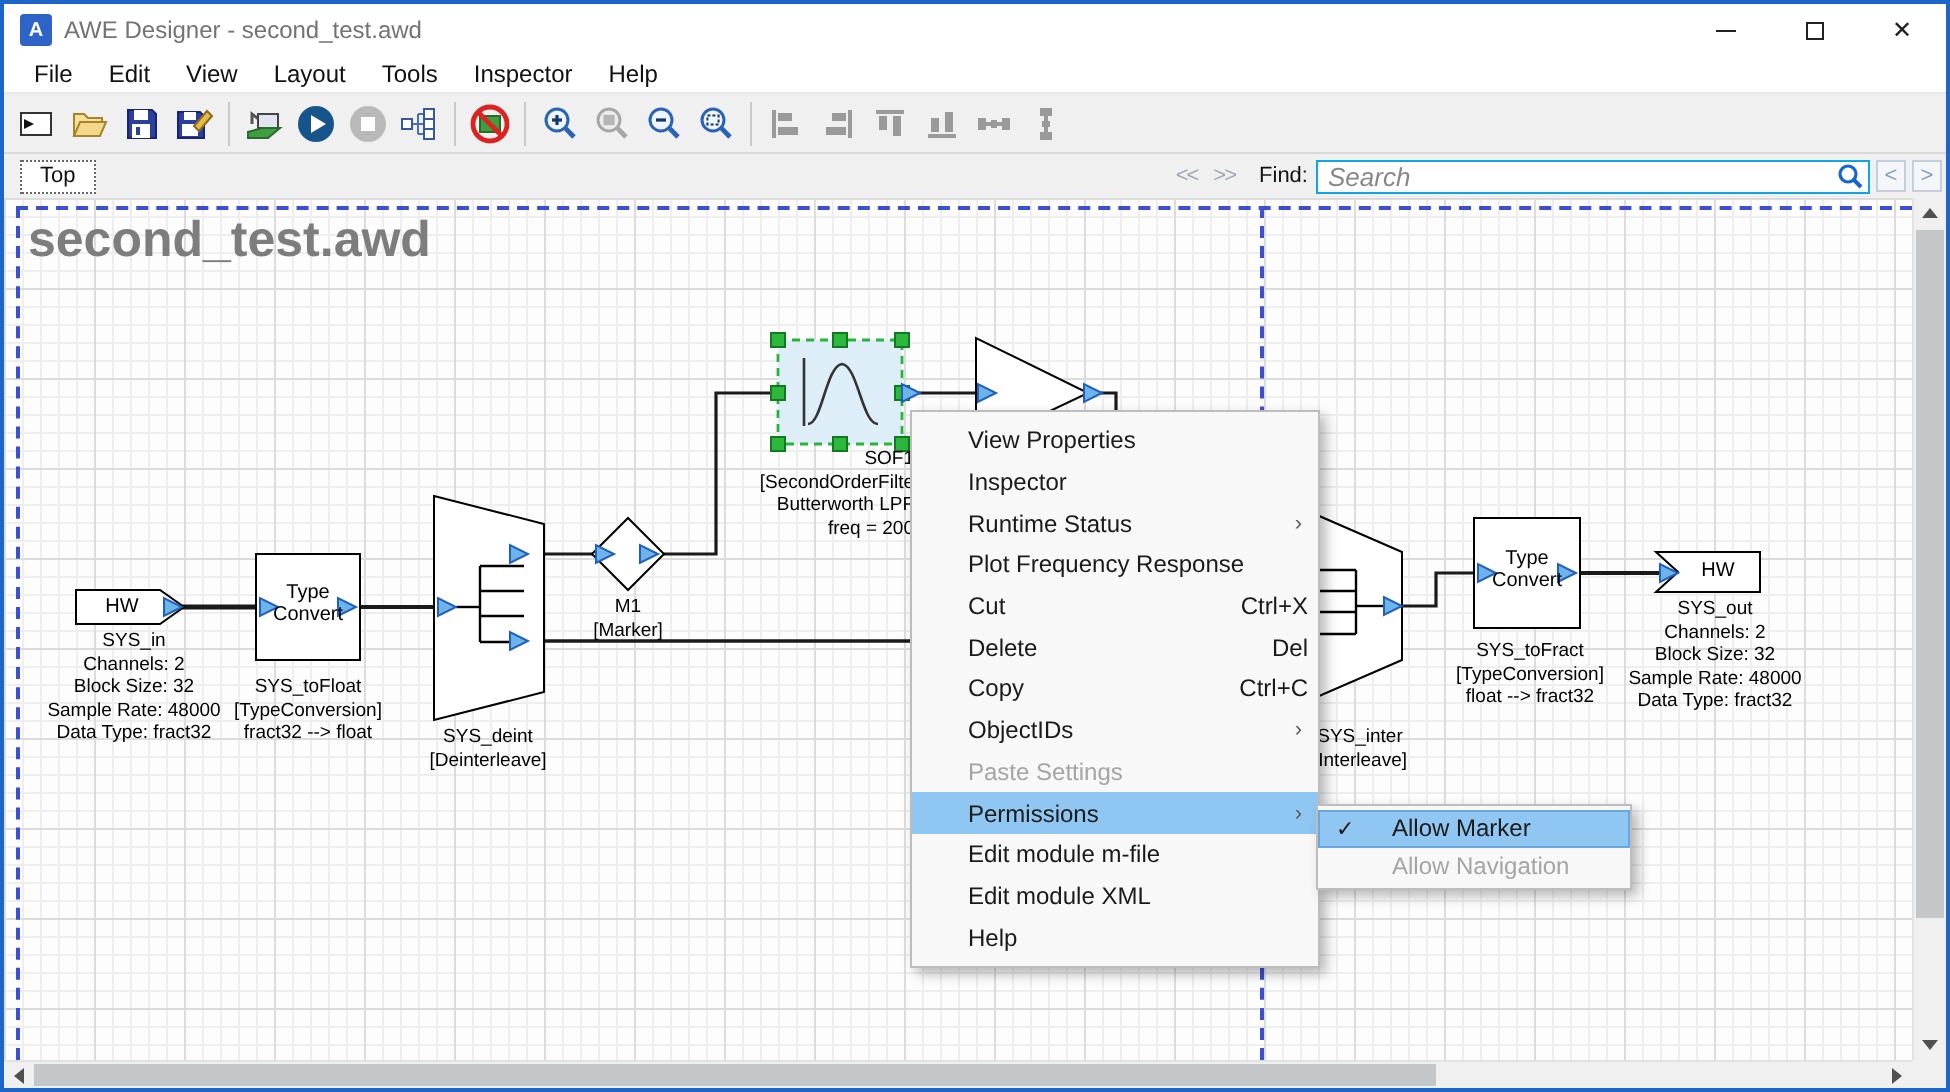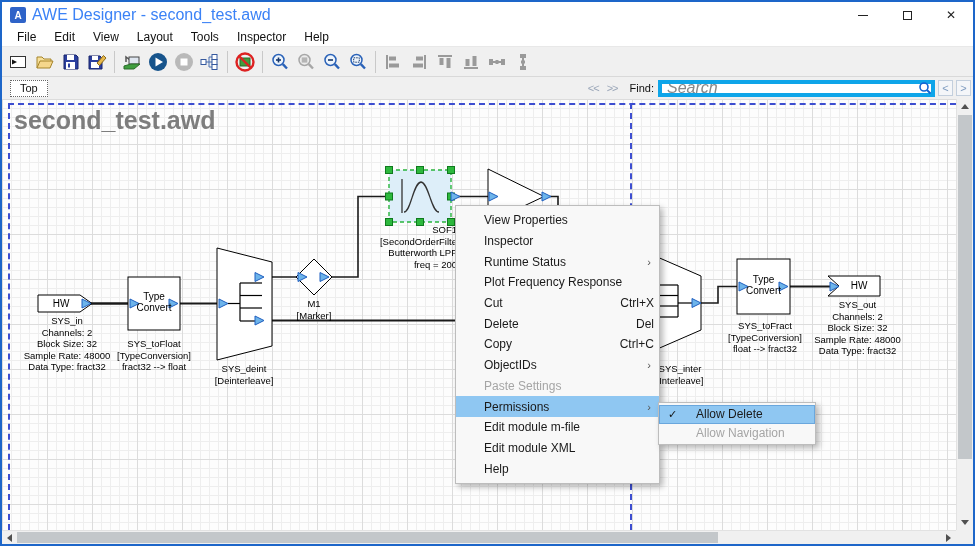--- a/index.html
+++ b/index.html
@@ -2,21 +2,21 @@
 <html><head>
 <meta charset="utf-8">
 <style>
   * { margin:0; padding:0; box-sizing:border-box; }
   html,body { width:975px; height:546px; font-family:"Liberation Sans", sans-serif; }
   .window { width:975px; height:546px; border:2px solid #1d66c9; background:#fff; display:flex; flex-direction:column; overflow:hidden; }
 
   
   .titlebar { height:26px; background:#fff; display:flex; align-items:center; flex:0 0 auto; }
   .app-icon { width:16px; height:16px; margin:0 6px 0 8px; background:#2e63c8; border-radius:2px; color:#fff; font-size:10px; font-weight:bold; display:flex; align-items:center; justify-content:center; }
-  .title-text { font-size:16px; color:#3b82f6; }
+  .title-text { font-size:12px; color:#737373; }
   .titlebar-spacer { flex:1; }
   .win-btn { width:44px; height:26px; display:flex; align-items:center; justify-content:center; color:#222; font-size:12px; }
   .min-glyph { width:10px; height:1px; background:#222; display:block; }
   .max-glyph { width:9px; height:9px; border:1px solid #222; display:block; }
 
   
   .menubar { height:19px; background:#fff; display:flex; align-items:flex-end; padding-left:6px; font-size:12px; color:#111; flex:0 0 auto; border-bottom:1px solid #e8e8e8; }
   .menubar span { padding:2px 9px; }
 
   
@@ -24,21 +24,21 @@
   .tb-btn { width:26px; height:26px; display:flex; align-items:center; justify-content:center; }
   .tb-sep { width:1px; height:22px; background:#c9c9c9; margin:0 4px; }
 
   
   .navbar { height:22px; background:#f0f0f0; display:flex; align-items:center; flex:0 0 auto; font-size:11px; }
   .top-tab { margin-left:8px; background:#fff; border:1px dotted #666; padding:1px 9px 2px; font-size:11px; color:#111; }
   .nav-spacer { flex:1; }
   .nav-chev { color:#9aa6b8; font-size:11px; padding:1px 4px; letter-spacing:-1px; }
   .find-label { color:#111; margin:0 4px 0 8px; }
   .search-wrap { position:relative; width:277px; height:17px; }
-  .search-wrap input { width:100%; height:100%; border:4px solid #0ea5e9; font-size:16px; font-style:italic; padding:0 20px 0 5px; color:#333; font-family:"Liberation Sans",sans-serif; }
+  .search-wrap input { width:100%; height:100%; border:1px solid #0ea5e9; font-size:13px; font-style:italic; padding:0 20px 0 5px; color:#333; font-family:"Liberation Sans",sans-serif; }
   .search-wrap input::placeholder { color:#888; font-style:italic; }
   .search-mag { position:absolute; right:3px; top:1px; }
   .nav-arrow { width:15px; height:16px; border:1px solid #c3cfdd; background:#f4f6f9; color:#7f9cc0; font-size:11px; display:flex; align-items:center; justify-content:center; margin-left:3px; }
 
   
   .canvas-row { flex:1; display:flex; min-height:0; }
   .canvas { position:relative; width:954px; height:431px; overflow:hidden;
     background-color:#fdfdfd;
     background-image:
       linear-gradient(#dcdcdc 1px, transparent 1px),
@@ -463,21 +463,21 @@
             <span>Edit module XML</span>
           </div>
         <div class="ctx-item">
             <span>Help</span>
           </div>
       </div>
 
       <div class="submenu">
         <div class="sub-item hl">
           <span class="chk">✓</span>
-          <span>Allow Delete</span>
+          <span>Allow Marker</span>
         </div>
         <div class="sub-item disabled">
           <span>Allow Navigation</span>
         </div>
       </div>
     </div>
 
     <div class="vscroll">
       <div class="varrow" style="top:0;">
           <span class="tri-up"></span>

